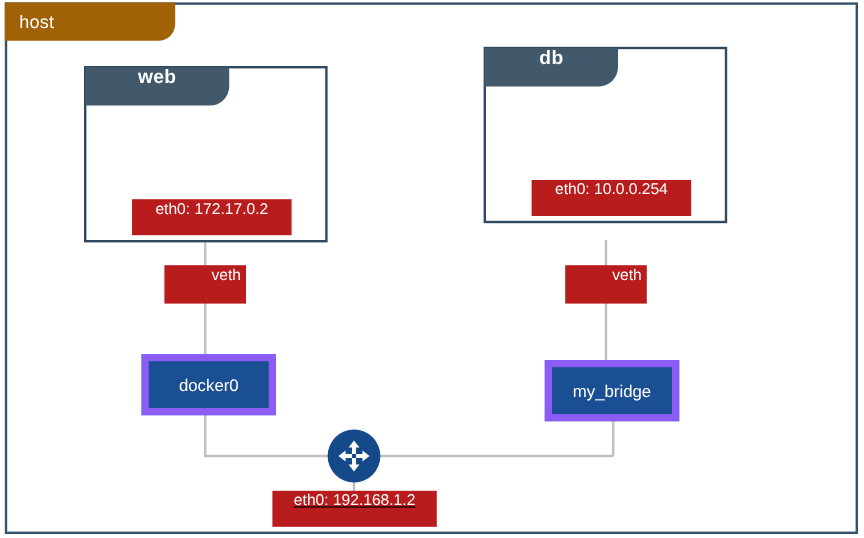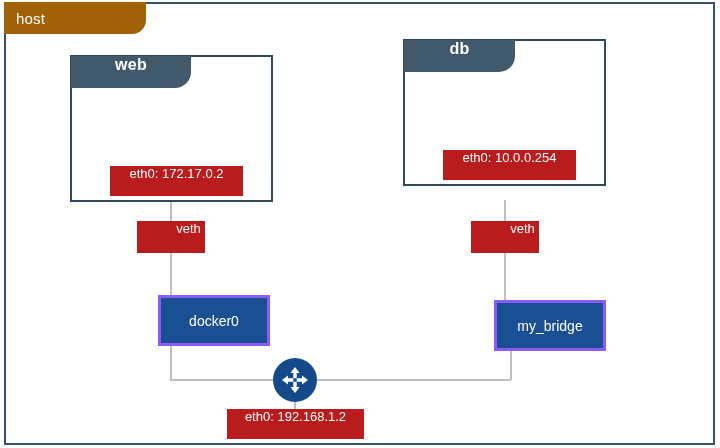--- a/index.html
+++ b/index.html
@@ -89,26 +89,25 @@
   }
   .iface-label.small {
     font-size: 13px;
     margin-left: 35px;
   }
 
   
   .bridge-box {
     position: absolute;
     background: #1B4F93;
-    border: 3px solid #8b5cf6;
+    border: 6px solid #8b5cf6;
     display: flex;
     align-items: center;
     justify-content: center;
     box-sizing: border-box;
-    margin-left: 40px;
   }
   .bridge-label {
     color: #ffffff;
     font-size: 14px;
     white-space: nowrap;
   }
 
   
   .line {
     position: absolute;
@@ -199,17 +198,17 @@
 
         <polygon points="15,28 10.5,22 13.3,22 13.3,16.7 16.7,16.7 16.7,22 19.5,22"></polygon>
 
         <polygon points="2,15 8,10.5 8,13.3 13.3,13.3 13.3,16.7 8,16.7 8,19.5"></polygon>
 
         <polygon points="28,15 22,19.5 22,16.7 16.7,16.7 16.7,13.3 22,13.3 22,10.5"></polygon>
       </g>
     </svg>
   </div>
 
-  <div class="iface-box" style="left:227px; top:409px; width:137px; height:30px;">
+  <div class="iface-box" style="left:227px; top:409px; width:137px; height:30px;text-decoration:underline;">
     <span class="iface-label">eth0: 192.168.1.2</span>
   </div>
 
 </div>
 
 </body></html>

